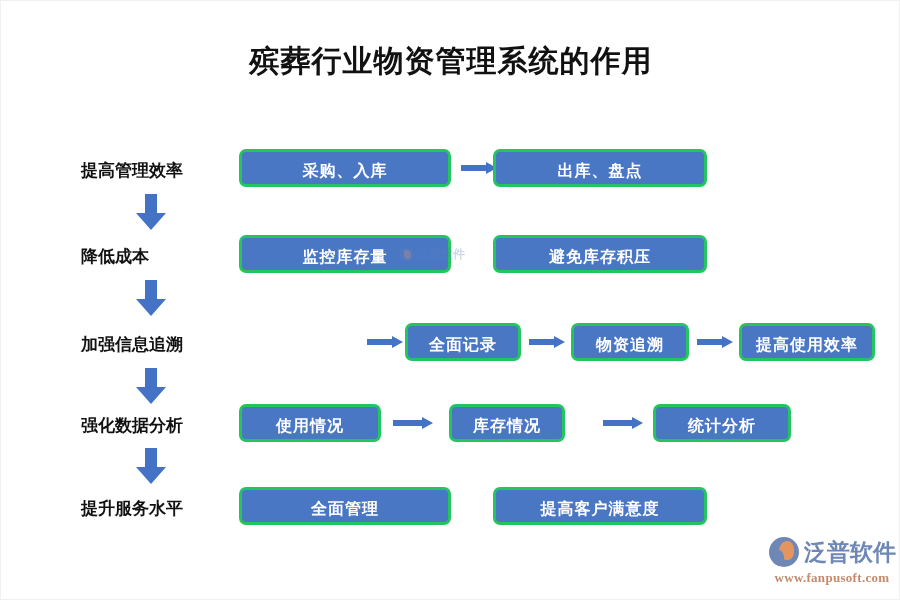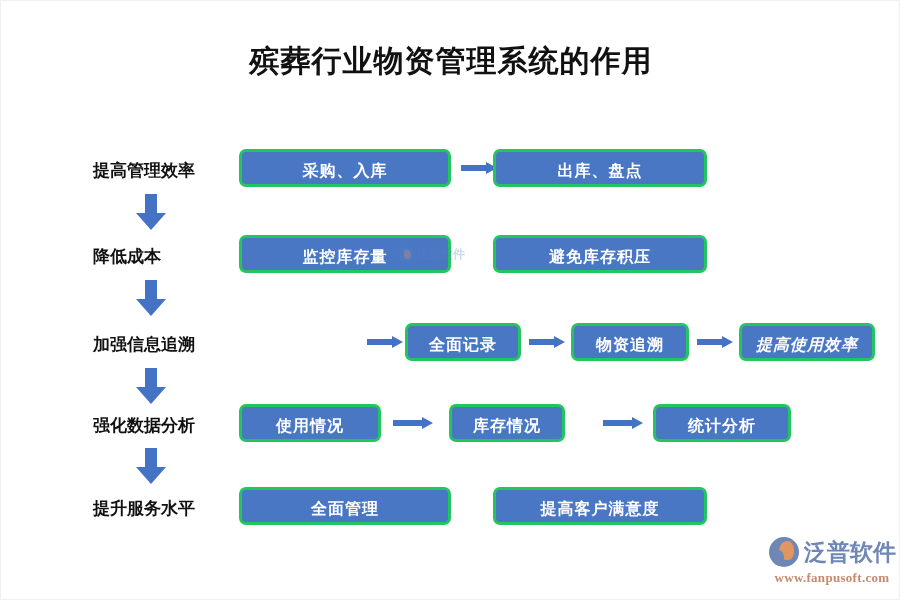--- a/index.html
+++ b/index.html
@@ -36,21 +36,21 @@
     white-space: nowrap;
   }
   .row {
     position: absolute;
     left: 0;
     width: 900px;
     height: 44px;
   }
   .row-label {
     position: absolute;
-    left: 92px;
+    left: 80px;
     top: 0;
     width: 130px;
     height: 44px;
     line-height: 44px;
     font-size: 17px;
     font-weight: bold;
     color: #111111;
     white-space: nowrap;
     text-align: left;
   }
@@ -254,21 +254,21 @@
     <div class="node" style="left:404px; width:116px;">全面记录</div>
     <div class="arrow-right" style="left:528px; width:36px;">
       <div class="shaft" style="width:26px;"></div>
         <div class="head"></div>
     </div>
     <div class="node" style="left:570px; width:118px;">物资追溯</div>
     <div class="arrow-right" style="left:696px; width:36px;">
       <div class="shaft" style="width:26px;"></div>
         <div class="head"></div>
     </div>
-    <div class="node" style="left:738px; width:136px;font-style:italic;">提高使用效率</div>
+    <div class="node" style="left:738px; width:136px;">提高使用效率</div>
   </div>
 
   <div class="arrow-down" style="left:135px; top:367px;">
     <div class="shaft"></div>
       <div class="head"></div>
   </div>
 
   <div class="row" style="top:403px;">
     <div class="row-label">强化数据分析</div>
     <div class="node" style="left:238px; width:142px;">使用情况</div>

